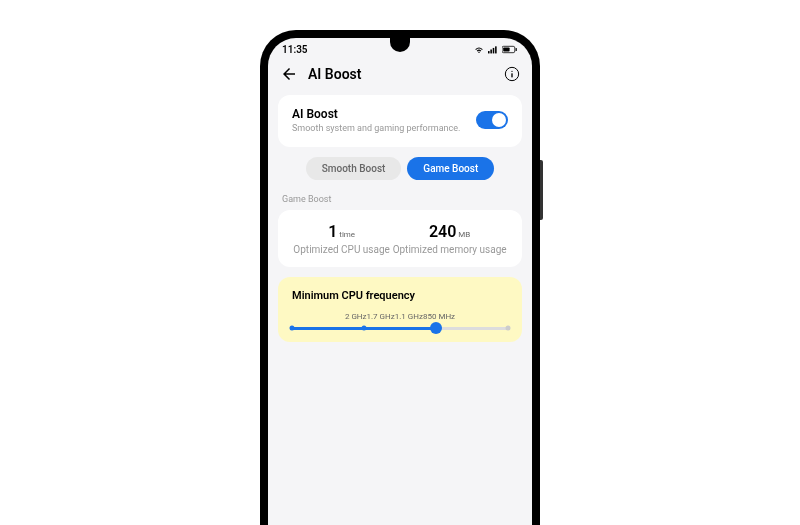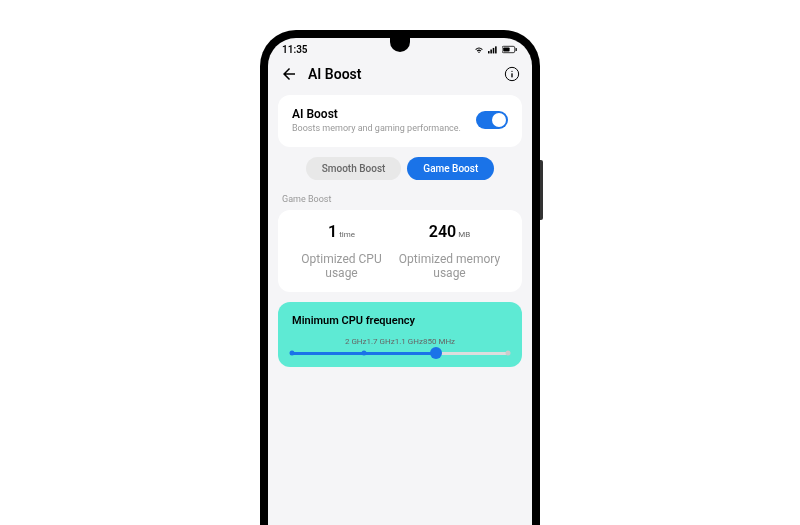--- a/index.html
+++ b/index.html
@@ -26,22 +26,22 @@
     .segment-row { display: flex; justify-content: center; gap: 6px; margin: 6px 0 12px; }
     .segment-btn { padding: 6px 16px; border-radius: 14px; font-size: 10px; font-weight: 500; cursor: pointer; }
     .segment-btn.inactive { background: #e8e8e8; color: #666; }
     .segment-btn.active { background: #1a73e8; color: #fff; }
     .section-label { font-size: 9px; color: #999; padding: 2px 4px 6px; }
     .stats-row { display: flex; justify-content: space-around; }
     .stat { text-align: center; }
     .stat-val { display: inline-flex; align-items: baseline; gap: 2px; }
     .stat-num { font-size: 16px; font-weight: 600; }
     .stat-unit { font-size: 8px; color: #666; }
-    .stat-label { font-size: 12px; color: #999; margin-top: 11px; }
-    .freq-card { background: #5eead4; border-radius: 12px; padding: 12px 14px; margin-bottom: 10px; }
+    .stat-label { font-size: 10px; color: #999; margin-top: 3px; }
+    .freq-card { background: #fef9c3; border-radius: 12px; padding: 12px 14px; margin-bottom: 10px; }
     .freq-title { font-size: 11px; font-weight: 600; margin-bottom: 10px; }
     .freq-labels { display: flex; justify-content: center; font-size: 8px; color: #666; margin-bottom: 6px; }
     .slider-track { position: relative; height: 3px; background: #ddd; border-radius: 2px; }
     .slider-fill { position: absolute; left: 0; top: 0; height: 100%; background: #1a73e8; border-radius: 2px; }
     .slider-dot { position: absolute; top: 50%; transform: translate(-50%, -50%); width: 5px; height: 5px; background: #1a73e8; border-radius: 50%; }
     .slider-dot.inactive { background: #ccc; }
     .slider-thumb { position: absolute; top: 50%; transform: translate(-50%, -50%); width: 12px; height: 12px; background: #1a73e8; border-radius: 50%; cursor: pointer; }
   </style>
 </head>
 <body>
@@ -85,21 +85,21 @@
           </svg>
       </div>
     </div>
 
     <div class="content">
 
       <div class="card">
         <div class="ai-boost-row">
           <div class="ai-boost-text">
             <div class="ai-title">AI Boost</div>
-            <div class="ai-desc">Boosts memory and gaming performance.</div>
+            <div class="ai-desc">Smooth system and gaming performance.</div>
           </div>
           <div class="toggle"></div>
         </div>
       </div>
 
       <div class="segment-row">
         <div class="segment-btn inactive">Smooth Boost</div>
         <div class="segment-btn active">Game Boost</div>
       </div>
 

